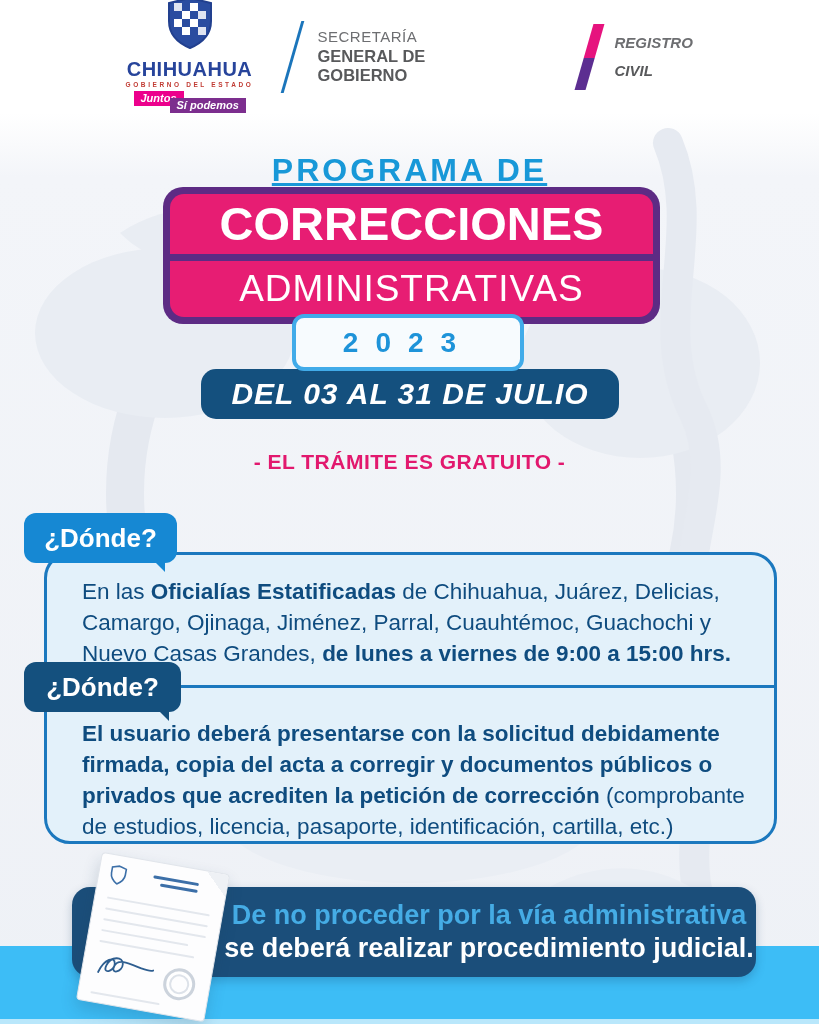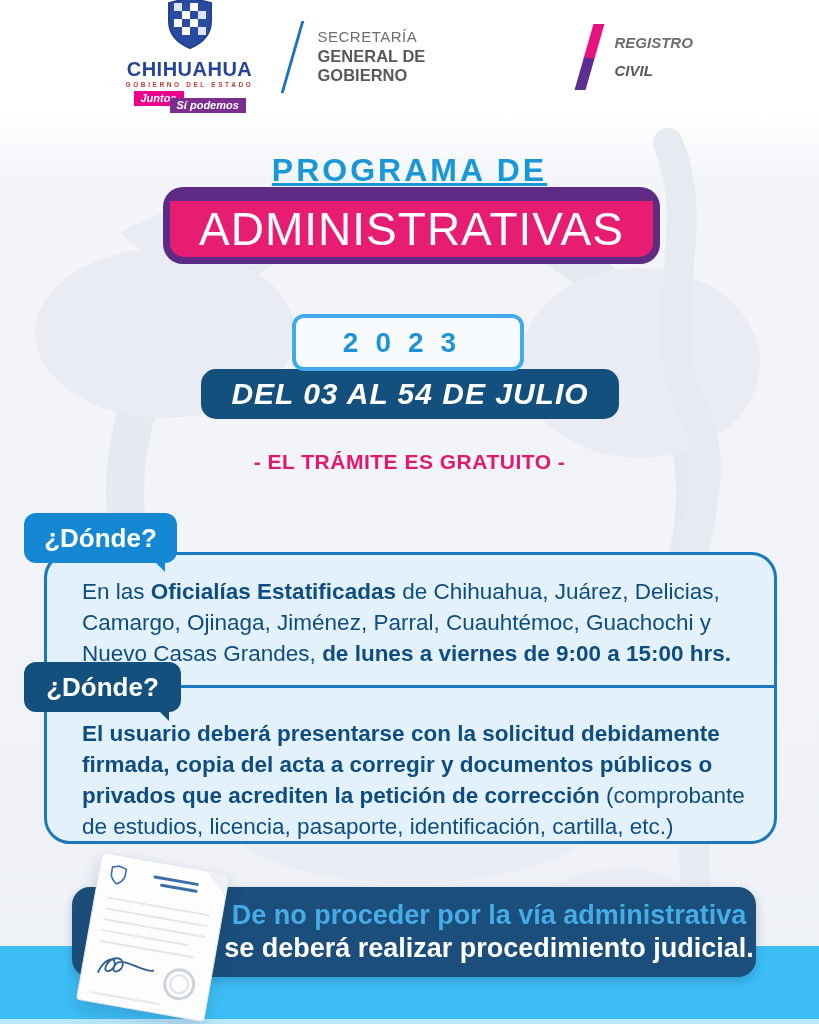--- a/index.html
+++ b/index.html
@@ -39,21 +39,21 @@
   .watermark{position:absolute;top:0;left:0;}
 
   
   .kicker{position:absolute;top:152px;left:0;width:819px;text-align:center;
     color:#1898D8;font-weight:800;font-size:32px;letter-spacing:3px;z-index:2;text-decoration:underline;}
   .title-box{position:absolute;top:187px;left:163px;width:497px;background:#5D2B84;
     border-radius:20px;padding:7px;z-index:2;}
   .title-row{background:#E71D73;color:#fff;text-align:center;}
   .title-row1{border-radius:14px 14px 0 0;font-weight:900;font-size:47px;line-height:60px;letter-spacing:0;}
   .title-gap{height:7px;}
-  .title-row2{border-radius:0 0 14px 14px;font-weight:400;font-size:46px;line-height:56px;letter-spacing:1px;}
+  .title-row2{border-radius:0 0 14px 14px;font-weight:400;font-size:37px;line-height:56px;letter-spacing:1px;}
   .year-box{position:absolute;top:314px;left:292px;width:232px;height:57px;
     background:#F7FBFE;border:4px solid #41ABE9;border-radius:12px;z-index:4;
     display:flex;align-items:center;justify-content:center;
     color:#1E93D9;font-weight:800;font-size:28px;letter-spacing:17px;}
   .date-bar{position:absolute;top:369px;left:201px;width:418px;height:50px;
     background:#14507E;border-radius:15px;z-index:3;
     display:flex;align-items:center;justify-content:center;
     color:#fff;font-style:italic;font-weight:800;font-size:30px;letter-spacing:1px;}
   .free-line{position:absolute;top:450px;left:0;width:819px;text-align:center;
     color:#E2186E;font-weight:800;font-size:21px;letter-spacing:.5px;z-index:2;}
@@ -156,27 +156,28 @@
       <ellipse cx="410" cy="700" rx="190" ry="70" fill="#EAEEF4"></ellipse>
       <path d="M668 30 C706 120 648 210 694 300 C732 380 662 460 702 550 C736 630 676 700 700 790" fill="none" stroke="#E6EAF1" stroke-width="30" stroke-linecap="round"></path>
       <path d="M120 120 C180 80 260 90 300 140 C250 160 170 170 120 120 Z" fill="#E9EDF3"></path>
       <path d="M540 780 C600 740 680 750 720 800 C670 820 590 830 540 780 Z" fill="#EAEEF4"></path>
     </svg>
   </div>
 
   <div class="kicker">PROGRAMA DE</div>
 
   <div class="title-box">
+    <div class="title-row title-row1">CORRECCIONES</div>
     <div class="title-gap"></div>
     <div class="title-row title-row2">ADMINISTRATIVAS</div>
   </div>
 
   <div class="year-box">2023</div>
 
-  <div class="date-bar">DEL 03 AL 54 DE JULIO</div>
+  <div class="date-bar">DEL 03 AL 31 DE JULIO</div>
 
   <div class="free-line">- EL TRÁMITE ES GRATUITO -</div>
 
   <div class="info-box"></div>
   <div class="info-divider"></div>
 
   <div class="tab tab-donde">
     <span>¿Dónde?</span>
   </div>
   <div class="body-text body-donde">

